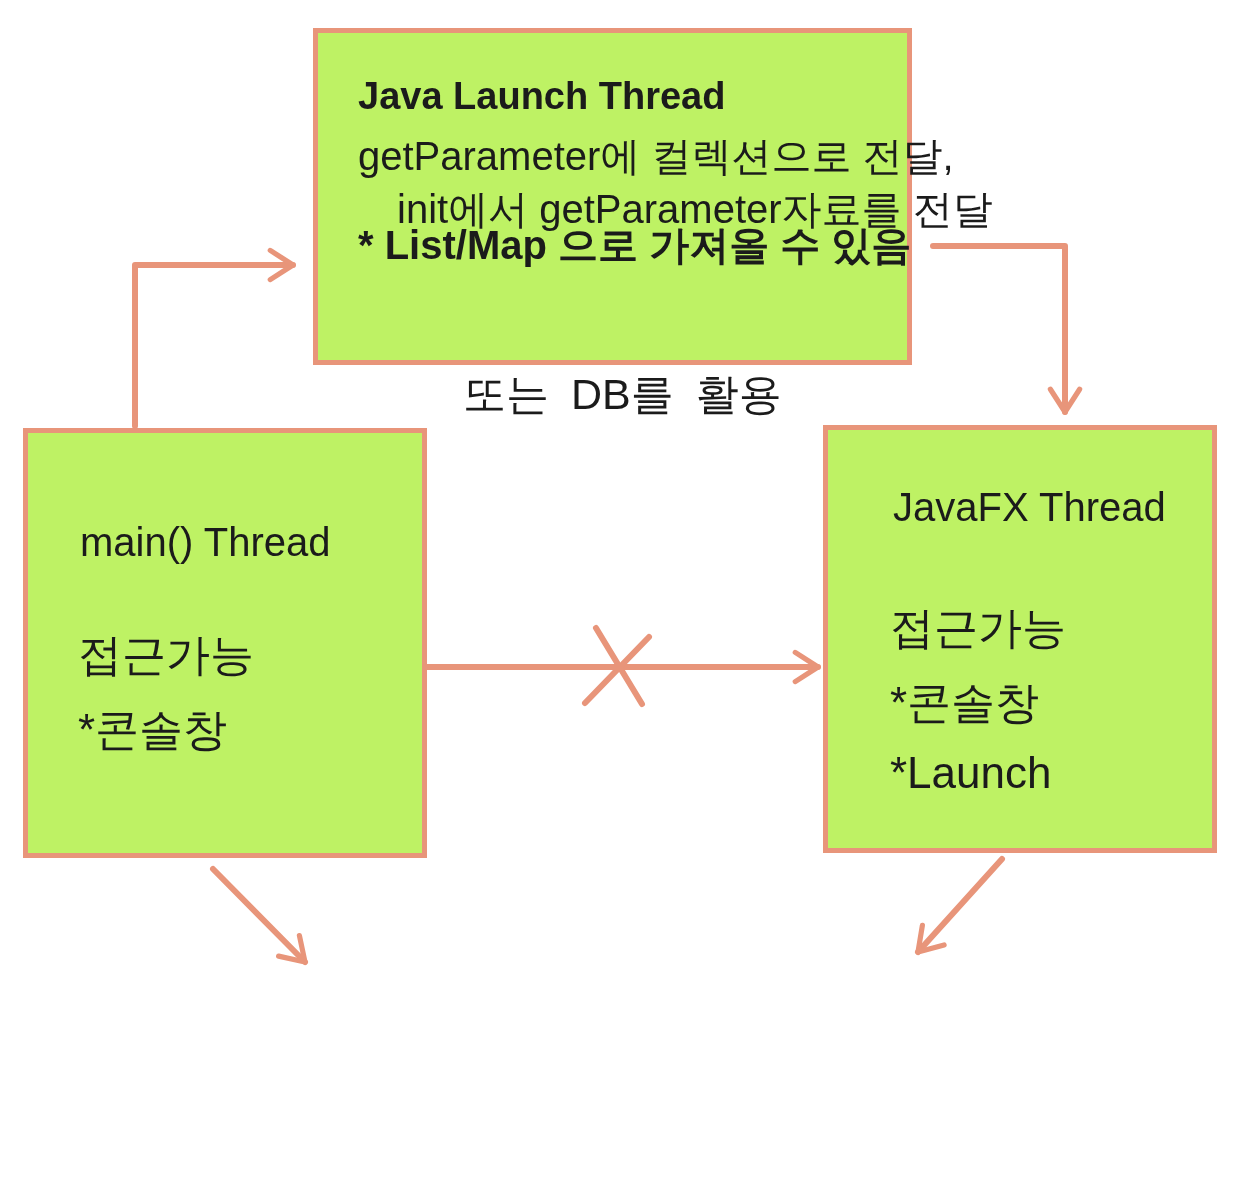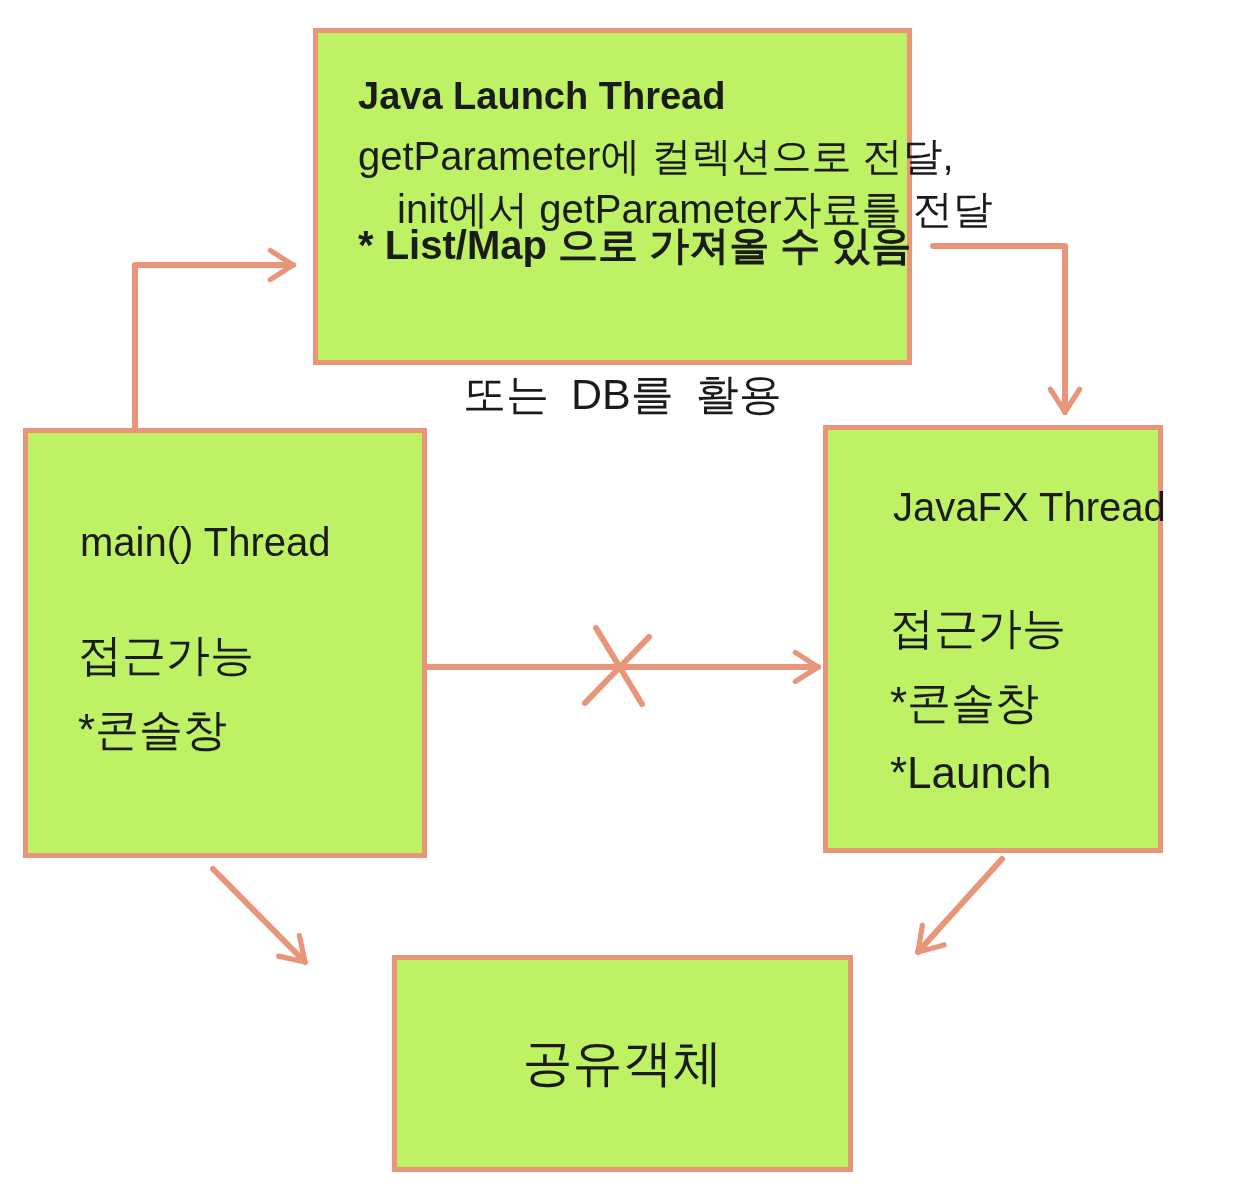--- a/index.html
+++ b/index.html
@@ -80,30 +80,27 @@
   </div>
 
   <div class="middle-label">또는 DB를 활용</div>
 
   <div class="box" style="left:23px; top:428px; width:404px; height:430px;">
     <div class="txt thread-title" style="left:52px; top:84px;">main() Thread</div>
     <div class="txt big-line" style="left:50px; top:194px;">접근가능</div>
     <div class="txt big-line" style="left:50px; top:269px;">*콘솔창</div>
   </div>
 
-  <div class="box" style="left:823px; top:425px; width:340px; height:428px;">
+  <div class="box" style="left:823px; top:425px; width:394px; height:428px;">
     <div class="txt thread-title" style="left:65px; top:52px;">JavaFX Thread</div>
     <div class="txt big-line" style="left:62px; top:170px;">접근가능</div>
     <div class="txt big-line" style="left:62px; top:245px;">*콘솔창</div>
     <div class="txt big-line" style="left:62px; top:315px;">*Launch</div>
   </div>
 
-  <div class="box center-box" style="left:392px; top:955px; width:461px; height:217px;">
-    <div class="shared-title">공유객체</div>
-  </div>
 
   <svg class="arrows" viewBox="0 0 1246 1196" xmlns="http://www.w3.org/2000/svg">
     <defs>
       <marker id="ah" viewBox="0 0 12 12" refX="9" refY="6" markerWidth="6.5" markerHeight="6.5" orient="auto-start-reverse">
         <path class="head" d="M2,1.5 L9,6 L2,10.5"></path>
       </marker>
     </defs>
 
     <path class="stroke" d="M135,426 V265 H293" marker-end="url(#ah)"></path>
 

